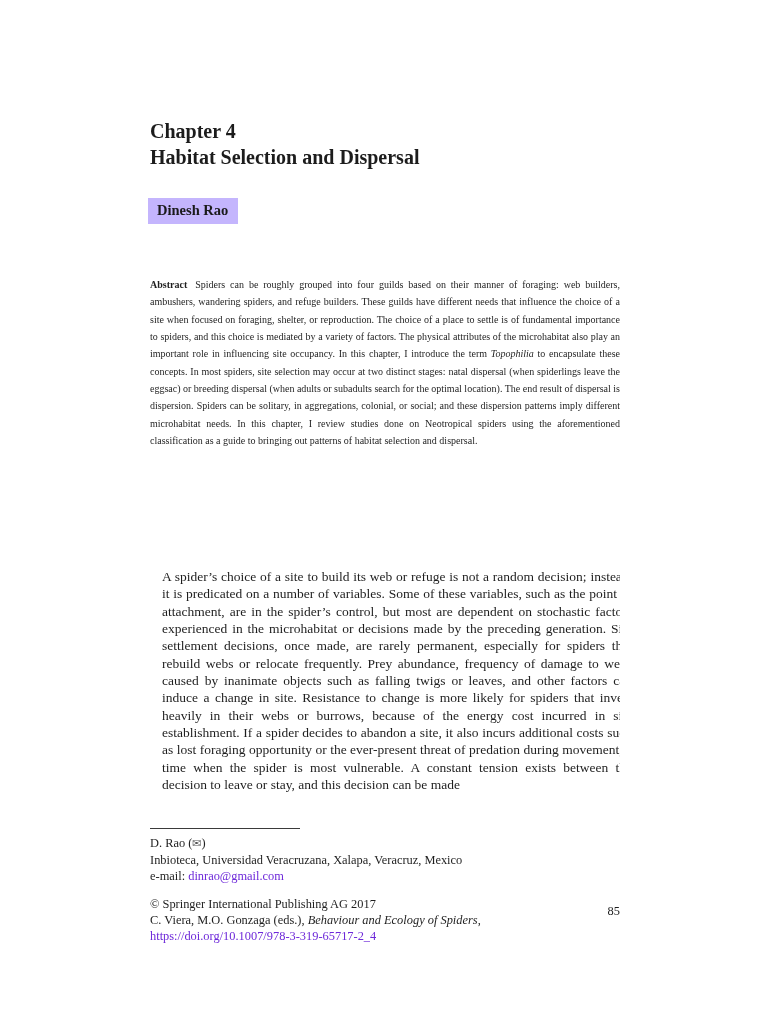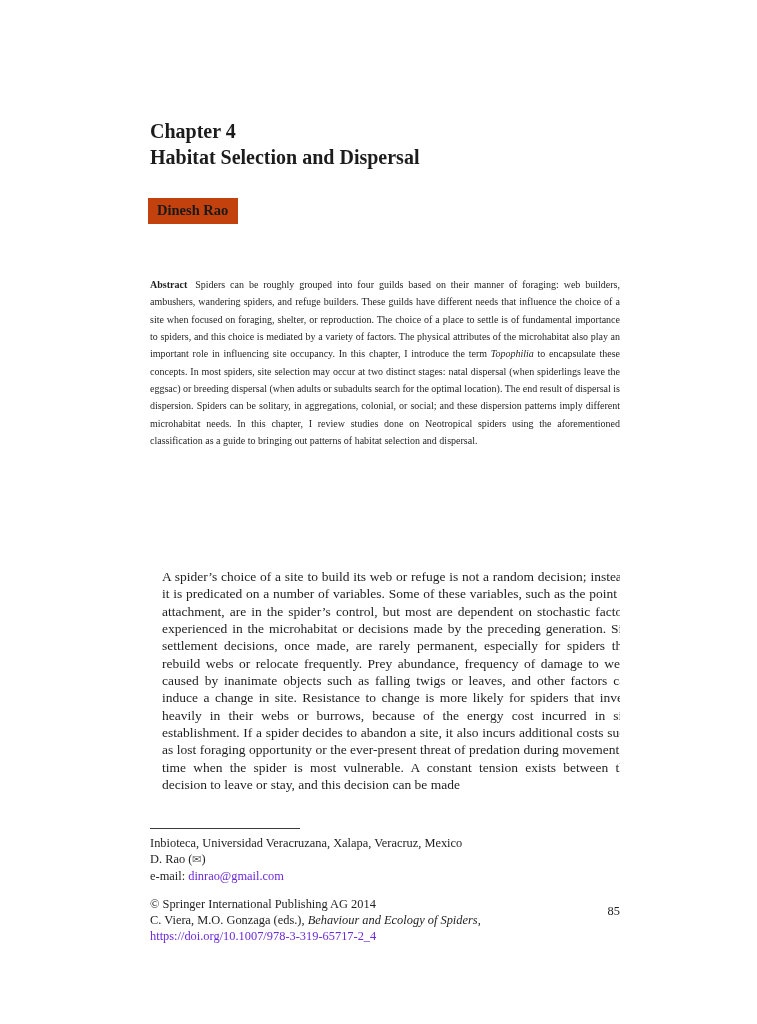--- a/index.html
+++ b/index.html
@@ -25,21 +25,21 @@
     line-height: 26px;
     color: #1c1c1c;
   }
   .author-wrap {
     position: absolute;
     left: 148px;
     top: 198px;
   }
   .author-highlight {
     display: inline-block;
-    background: #c2410c;
+    background: #c4b5fd;
     padding: 4px 10px 5px 9px;
     font-weight: bold;
     font-size: 14.5px;
     color: #1a1a1a;
   }
   .abstract {
     position: absolute;
     left: 150px;
     top: 276px;
     width: 470px;
@@ -117,27 +117,27 @@
   <div class="abstract">
     <span class="abstract-label">Abstract</span><span>Spiders can be roughly grouped into four guilds based on their manner of foraging: web builders, ambushers, wandering spiders, and refuge builders. These guilds have different needs that influence the choice of a site when focused on foraging, shelter, or reproduction. The choice of a place to settle is of fundamental importance to spiders, and this choice is mediated by a variety of factors. The physical attributes of the microhabitat also play an important role in influencing site occupancy. In this chapter, I introduce the term</span>
     <i>Topophilia</i>
     <span>to encapsulate these concepts. In most spiders, site selection may occur at two distinct stages: natal dispersal (when spiderlings leave the eggsac) or breeding dispersal (when adults or subadults search for the optimal location). The end result of dispersal is dispersion. Spiders can be solitary, in aggregations, colonial, or social; and these dispersion patterns imply different microhabitat needs. In this chapter, I review studies done on Neotropical spiders using the aforementioned classification as a guide to bringing out patterns of habitat selection and dispersal.</span>
   </div>
 
   <div class="body-paragraph">A spider’s choice of a site to build its web or refuge is not a random decision; instead, it is predicated on a number of variables. Some of these variables, such as the point of attachment, are in the spider’s control, but most are dependent on stochastic factors experienced in the microhabitat or decisions made by the preceding generation. Site settlement decisions, once made, are rarely permanent, especially for spiders that rebuild webs or relocate frequently. Prey abundance, frequency of damage to webs caused by inanimate objects such as falling twigs or leaves, and other factors can induce a change in site. Resistance to change is more likely for spiders that invest heavily in their webs or burrows, because of the energy cost incurred in site establishment. If a spider decides to abandon a site, it also incurs additional costs such as lost foraging opportunity or the ever-present threat of predation during movement, a time when the spider is most vulnerable. A constant tension exists between the decision to leave or stay, and this decision can be made</div>
 
   <div class="footnote">
     <div class="footnote-rule"></div>
+    <div><span>D. Rao (</span><span class="envelope-icon">✉</span><span>)</span></div>
     <div>Inbioteca, Universidad Veracruzana, Xalapa, Veracruz, Mexico</div>
-    <div><span>D. Rao (</span><span class="envelope-icon">✉</span><span>)</span></div>
     <div><span>e-mail: </span><a class="link">dinrao@gmail.com</a></div>
   </div>
 
   <div class="bottom-block">
     <div class="copyright-line">
-      <span>© Springer International Publishing AG 2014</span>
+      <span>© Springer International Publishing AG 2017</span>
       <span class="page-number">85</span>
     </div>
     <div><span>C. Viera, M.O. Gonzaga (eds.), </span><i>Behaviour and Ecology of Spiders</i><span>,</span></div>
     <div><a class="link">https://doi.org/10.1007/978-3-319-65717-2_4</a></div>
   </div>
 
 </div>
 
 </body></html>

